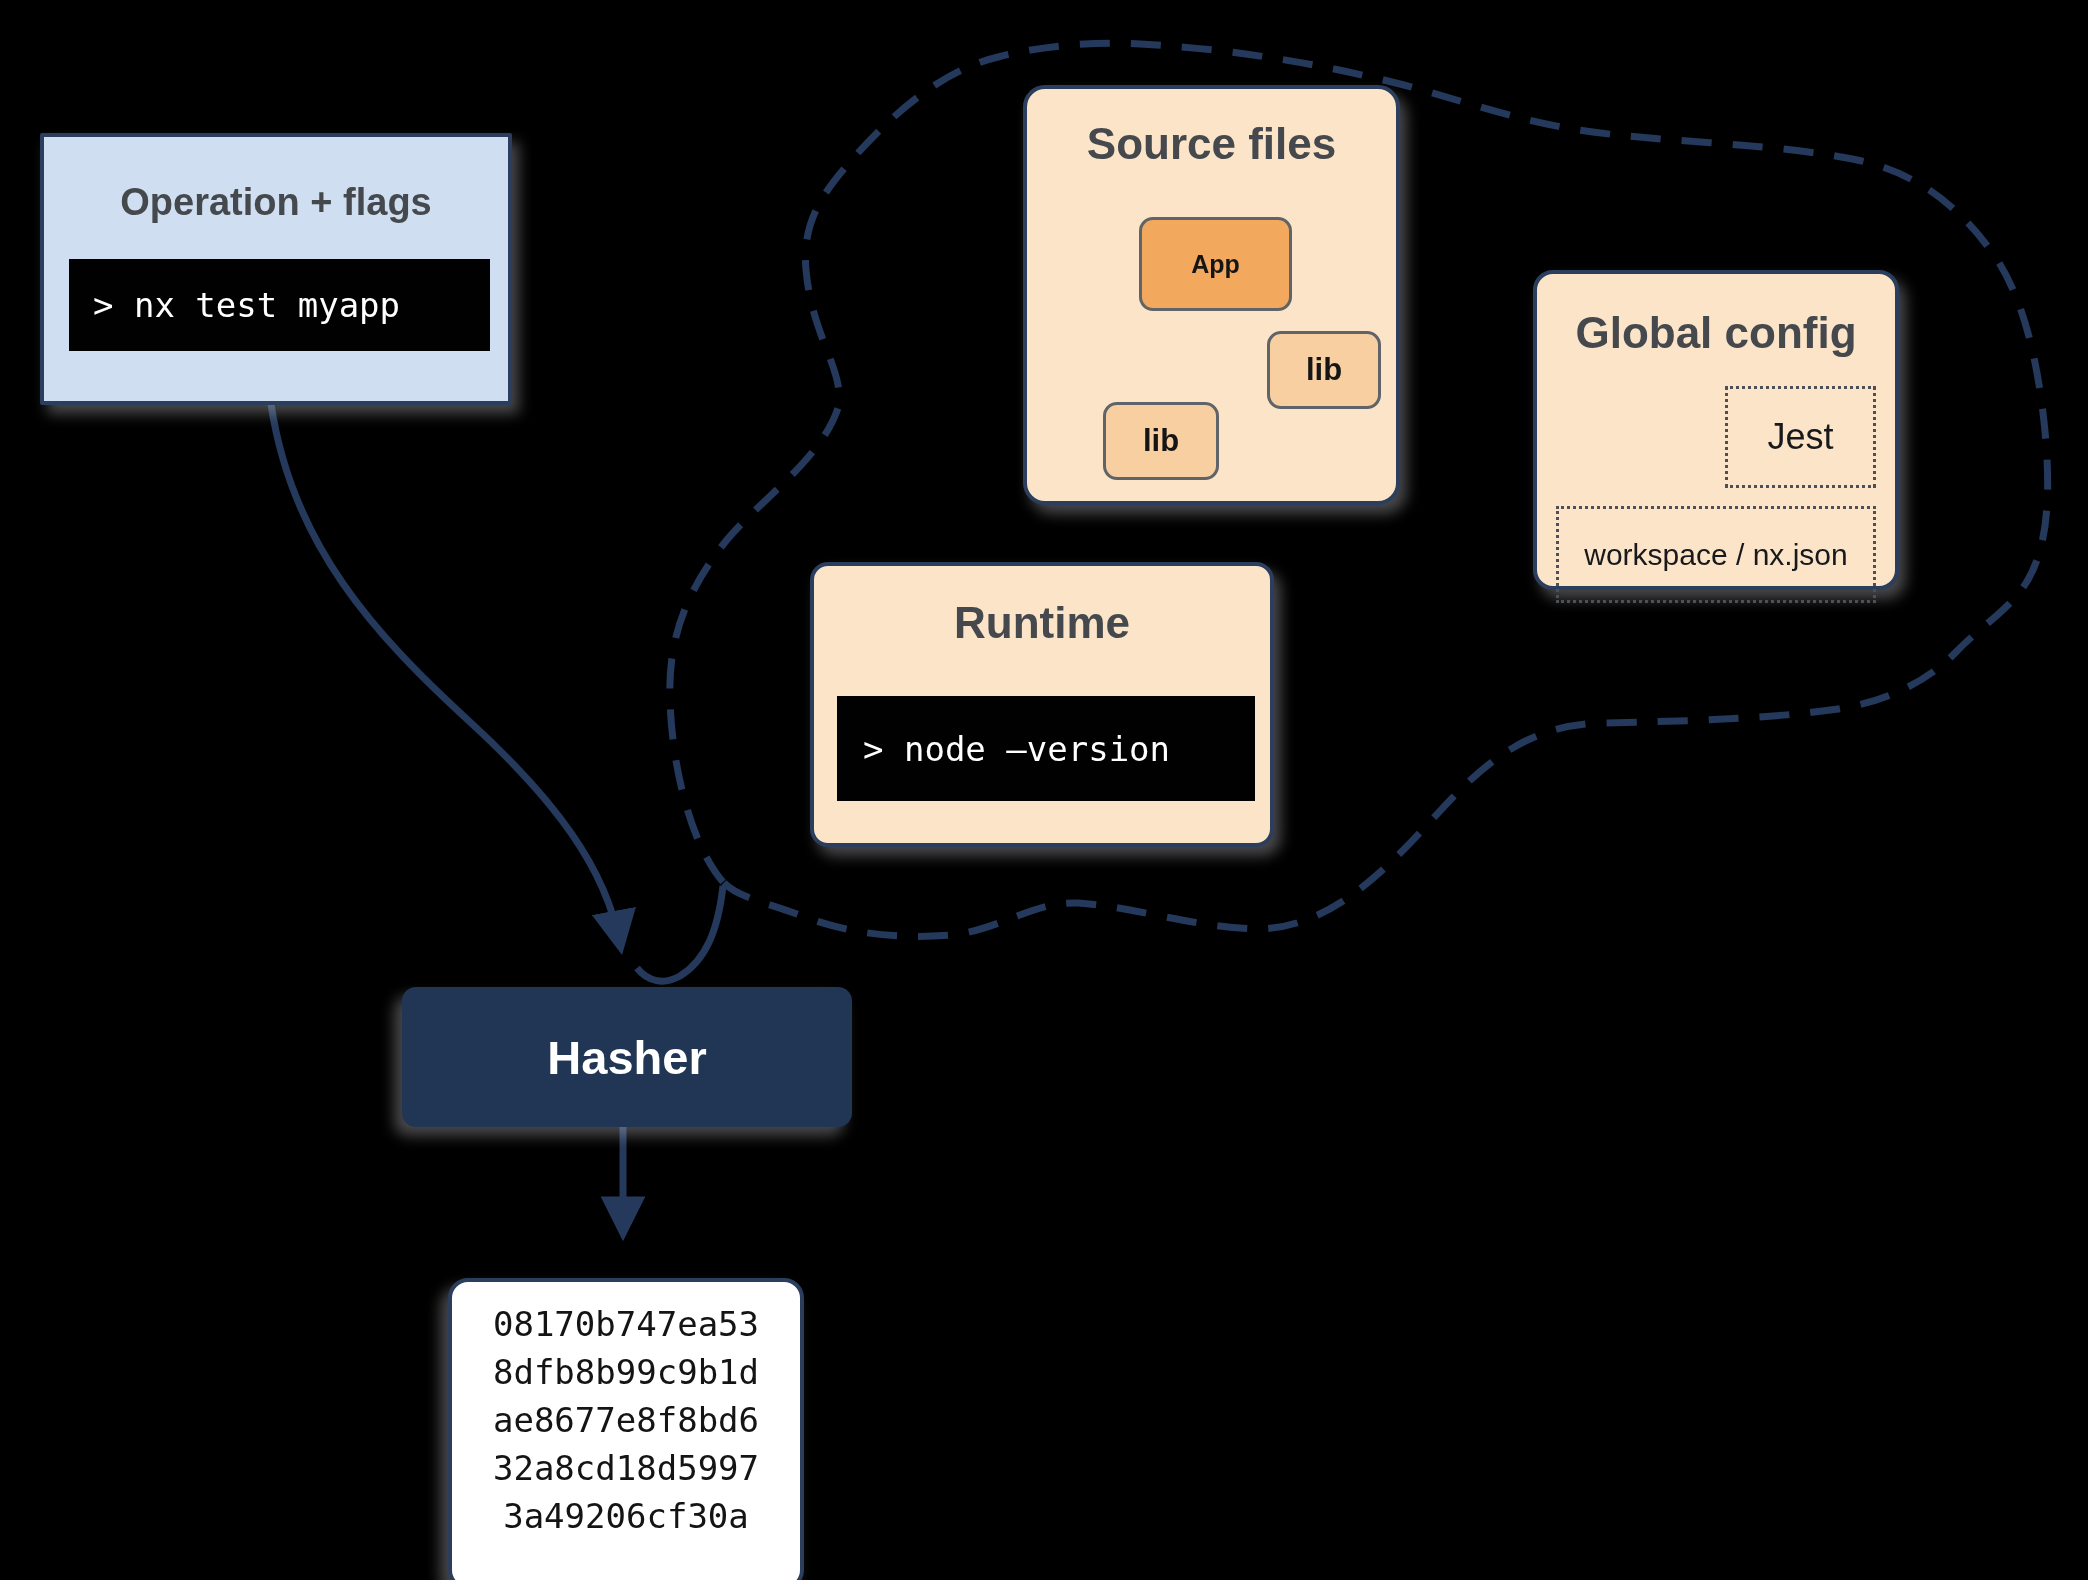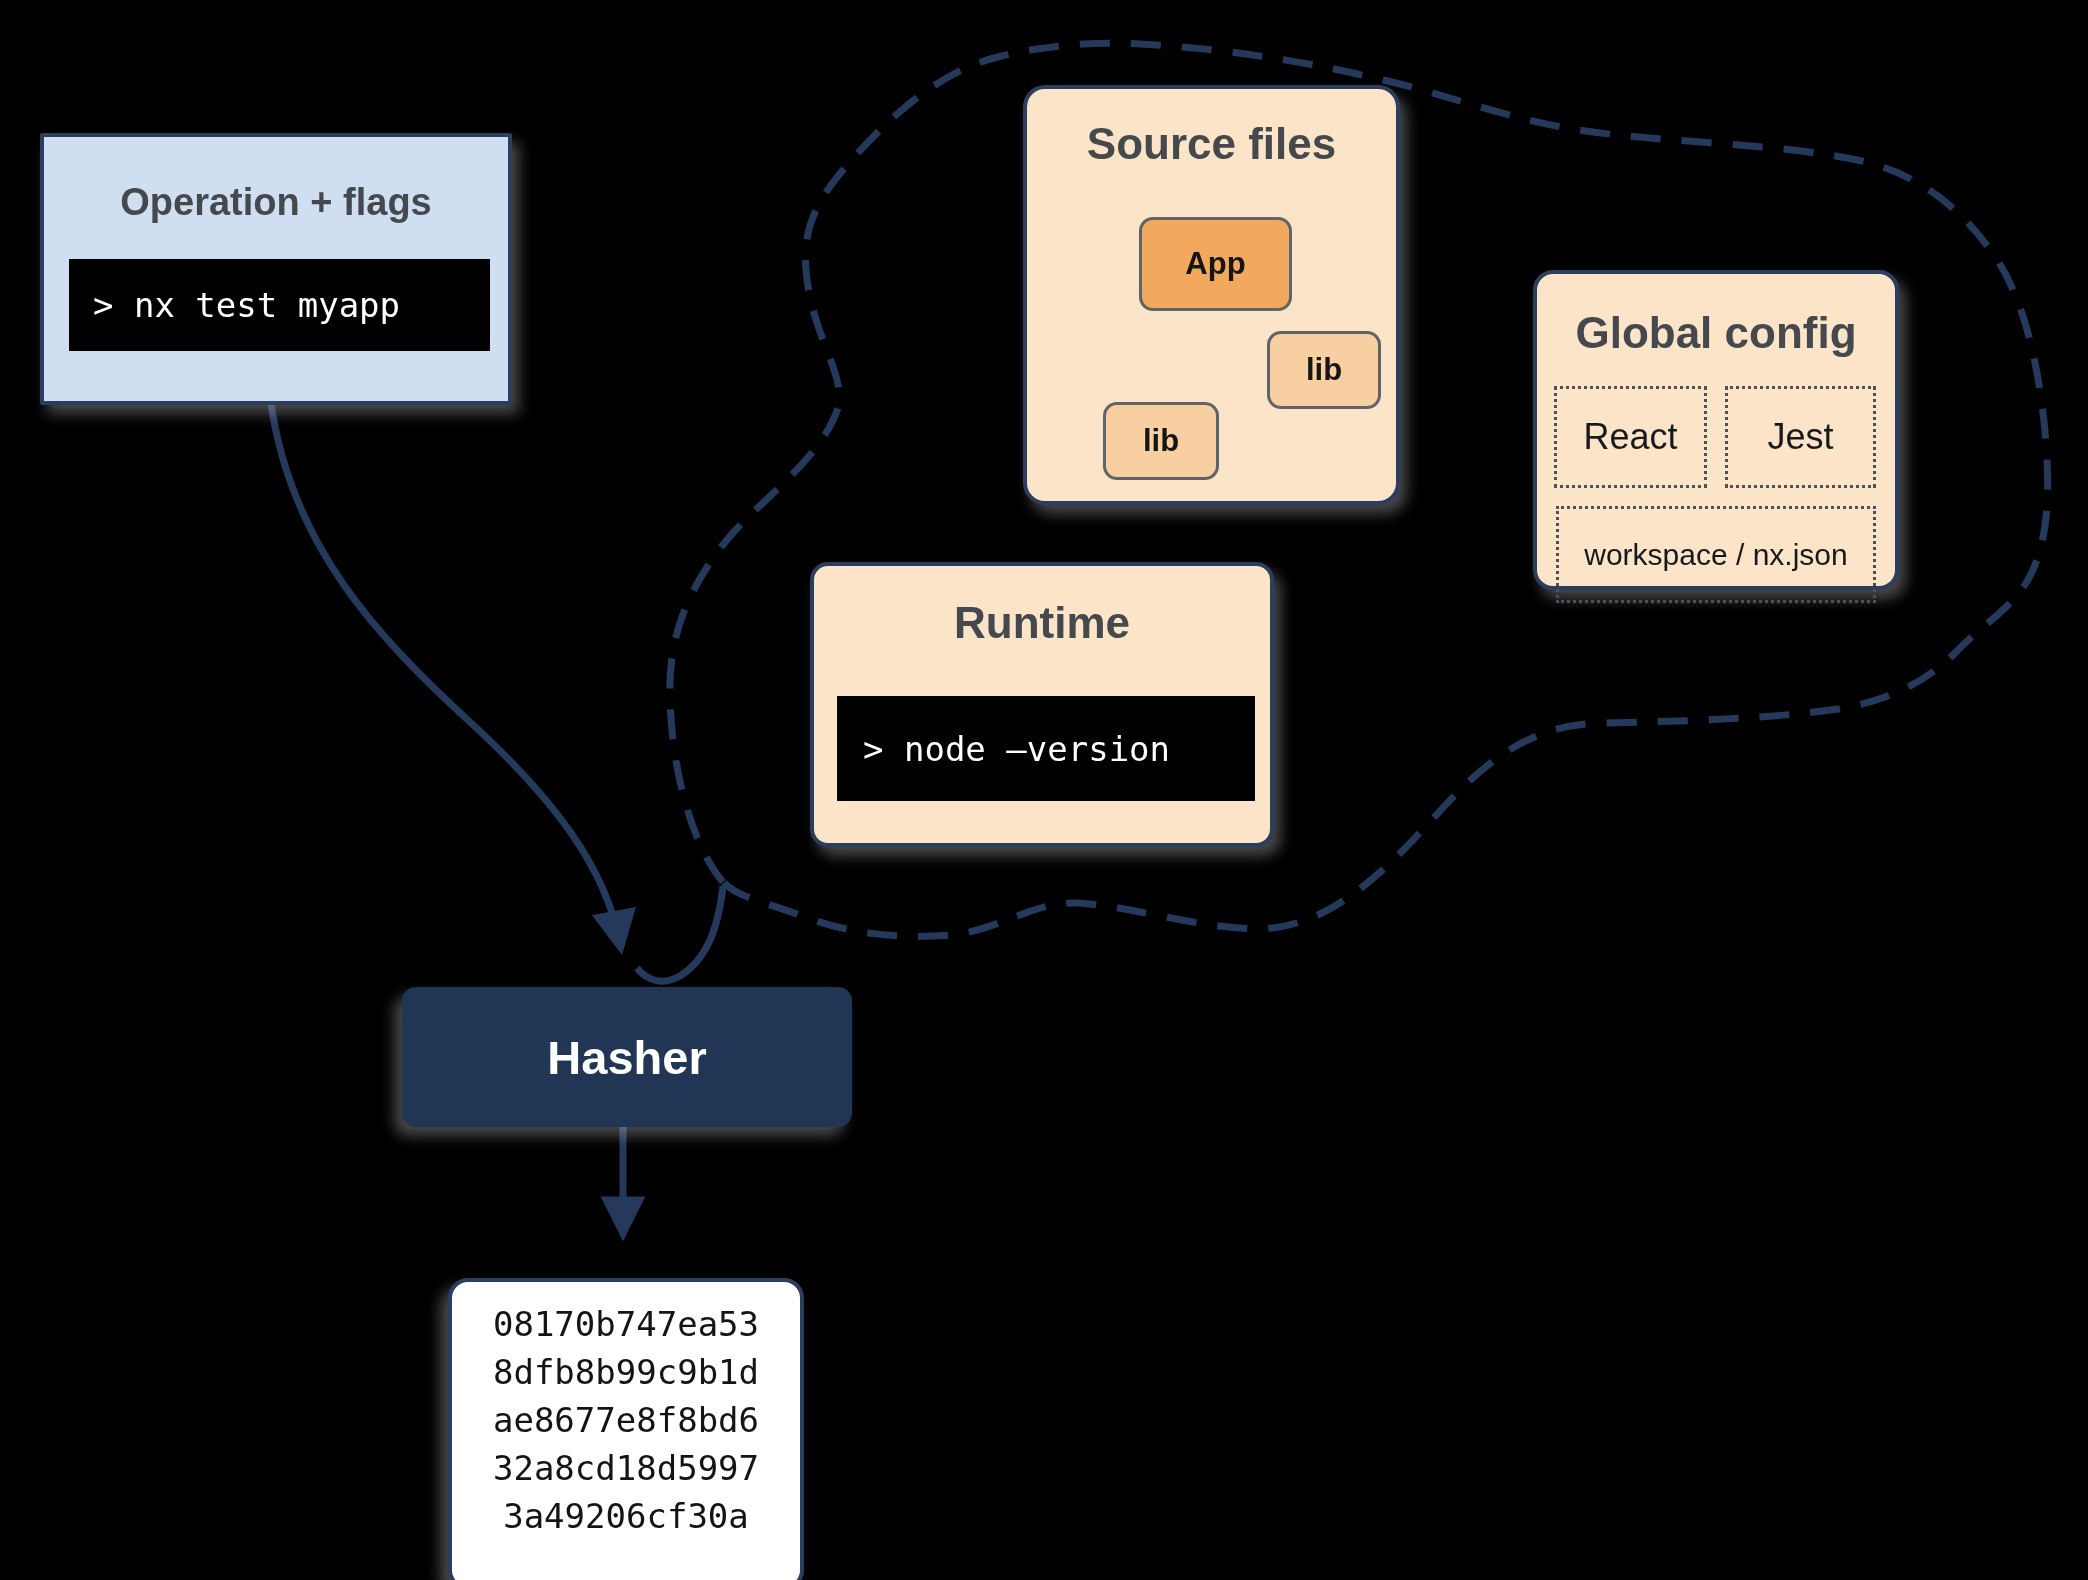--- a/index.html
+++ b/index.html
@@ -36,21 +36,21 @@
   
   #operation-box{left:40px;top:133px;width:472px;height:272px;background:var(--blue-panel);border-radius:2px;}
   #operation-box .panel-title{top:44px;font-size:38px;}
   #operation-terminal{left:25px;top:122px;width:421px;height:92px;padding-left:24px;}
 
   
   #source-box{left:1023px;top:85px;width:377px;height:420px;background:var(--peach-panel);border-radius:22px;}
   #source-box .panel-title{top:30px;font-size:44px;}
   .node{position:absolute;box-sizing:border-box;border:3px solid var(--node-border);
     display:flex;align-items:center;justify-content:center;font-weight:700;color:#151515;}
-  #app-node{left:112px;top:128px;width:153px;height:94px;background:var(--orange-node);border-radius:14px;font-size:31px;}
+  #app-node{left:112px;top:128px;width:153px;height:94px;background:var(--orange-node);border-radius:14px;font-size:25px;}
   #lib-right-node{left:240px;top:242px;width:114px;height:78px;background:var(--light-orange-node);border-radius:14px;font-size:31px;}
   #lib-left-node{left:76px;top:313px;width:116px;height:78px;background:var(--light-orange-node);border-radius:14px;font-size:31px;}
 
   
   #global-box{left:1533px;top:270px;width:366px;height:320px;background:var(--peach-panel);border-radius:20px;}
   #global-box .panel-title{top:34px;font-size:44px;}
   .dotted-box{position:absolute;box-sizing:border-box;border:3px dotted #4c5157;
     display:flex;align-items:center;justify-content:center;color:#17191c;}
   #react-box{left:17px;top:112px;width:153px;height:102px;font-size:36px;}
   #jest-box{left:188px;top:112px;width:151px;height:102px;font-size:36px;}
@@ -142,23 +142,20 @@
     <div id="lib-right-node" class="node">
       <span>lib</span>
     </div>
     <div id="lib-left-node" class="node">
       <span>lib</span>
     </div>
   </div>
 
   <div id="global-box" class="panel panel-shadow">
     <div class="panel-title">Global config</div>
-    <div id="react-box" class="dotted-box">
-      <span>React</span>
-    </div>
     <div id="jest-box" class="dotted-box">
       <span>Jest</span>
     </div>
     <div id="workspace-box" class="dotted-box">
       <span>workspace / nx.json</span>
     </div>
   </div>
 
   <div id="runtime-box" class="panel panel-shadow">
     <div class="panel-title">Runtime</div>

